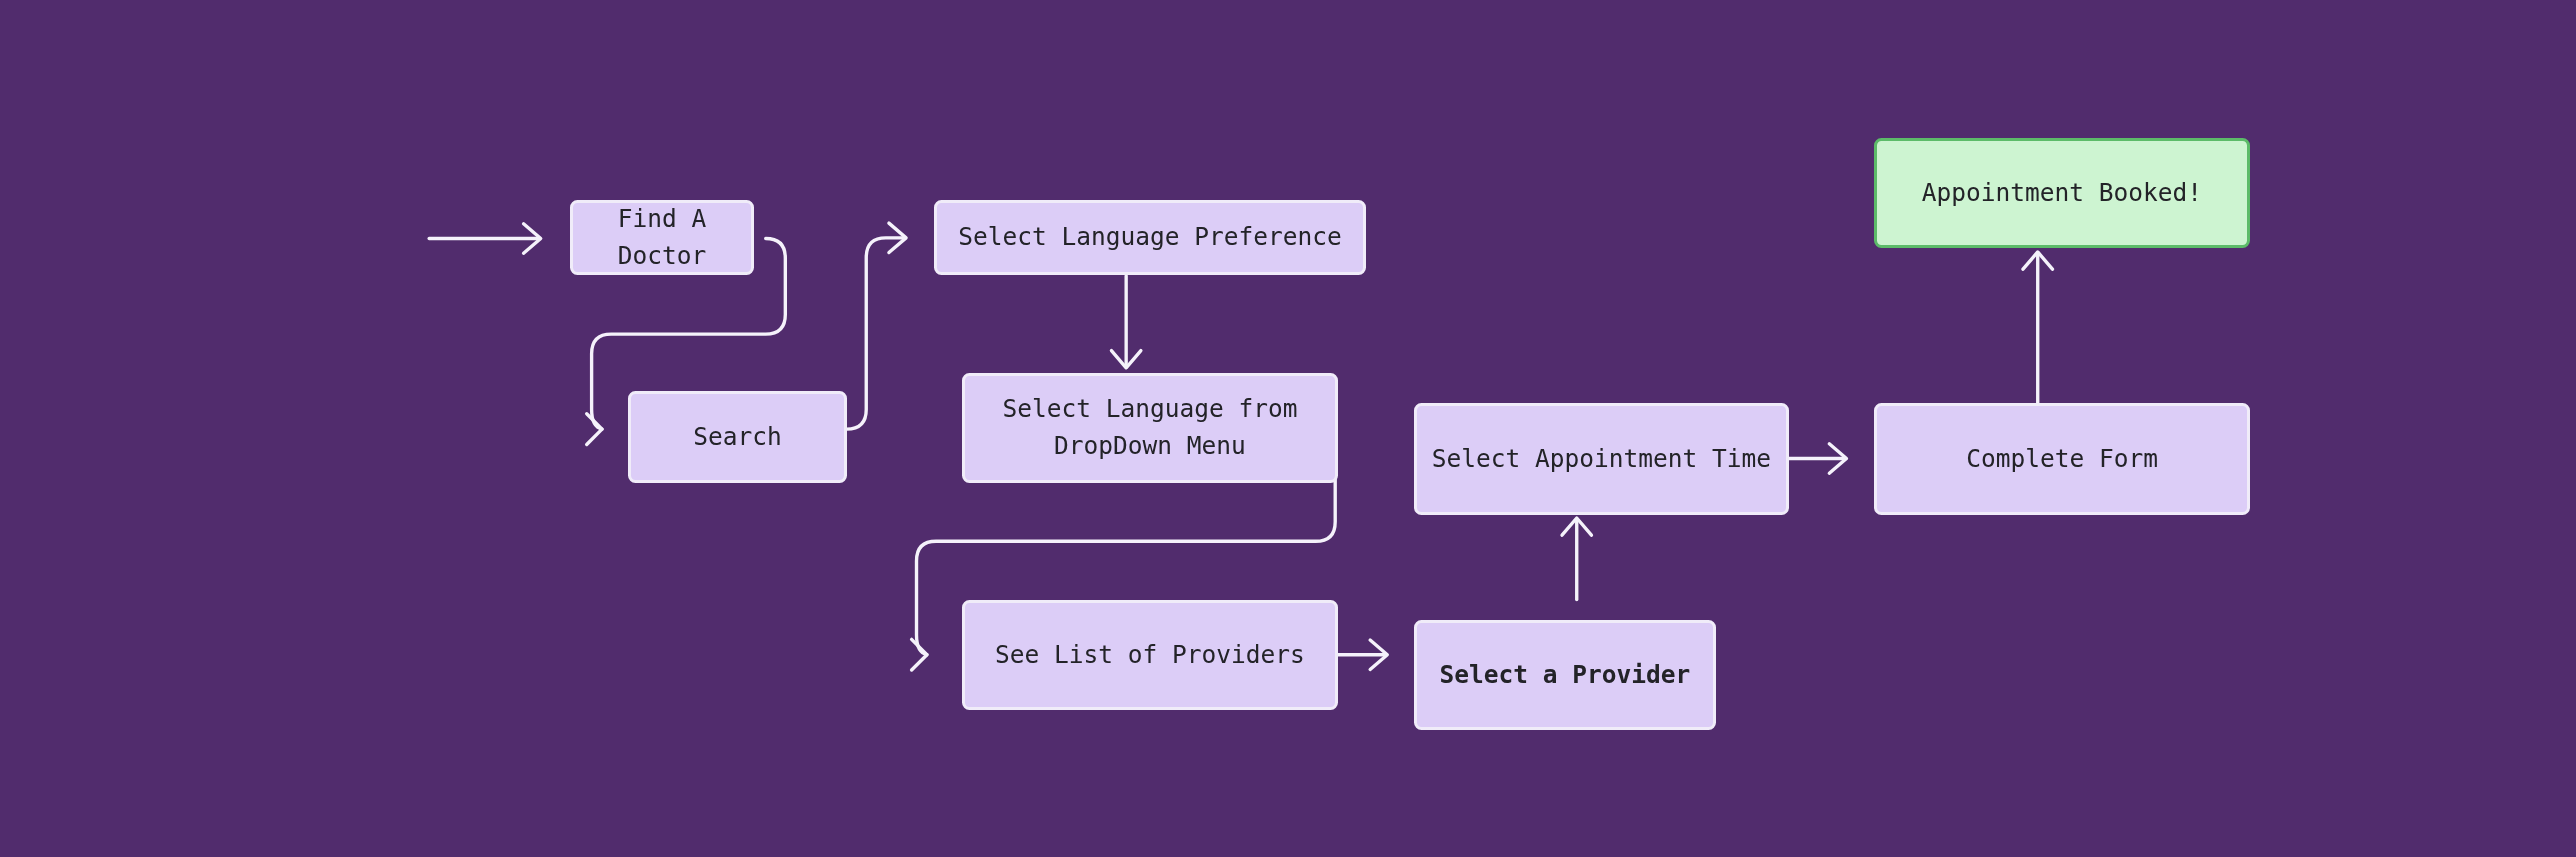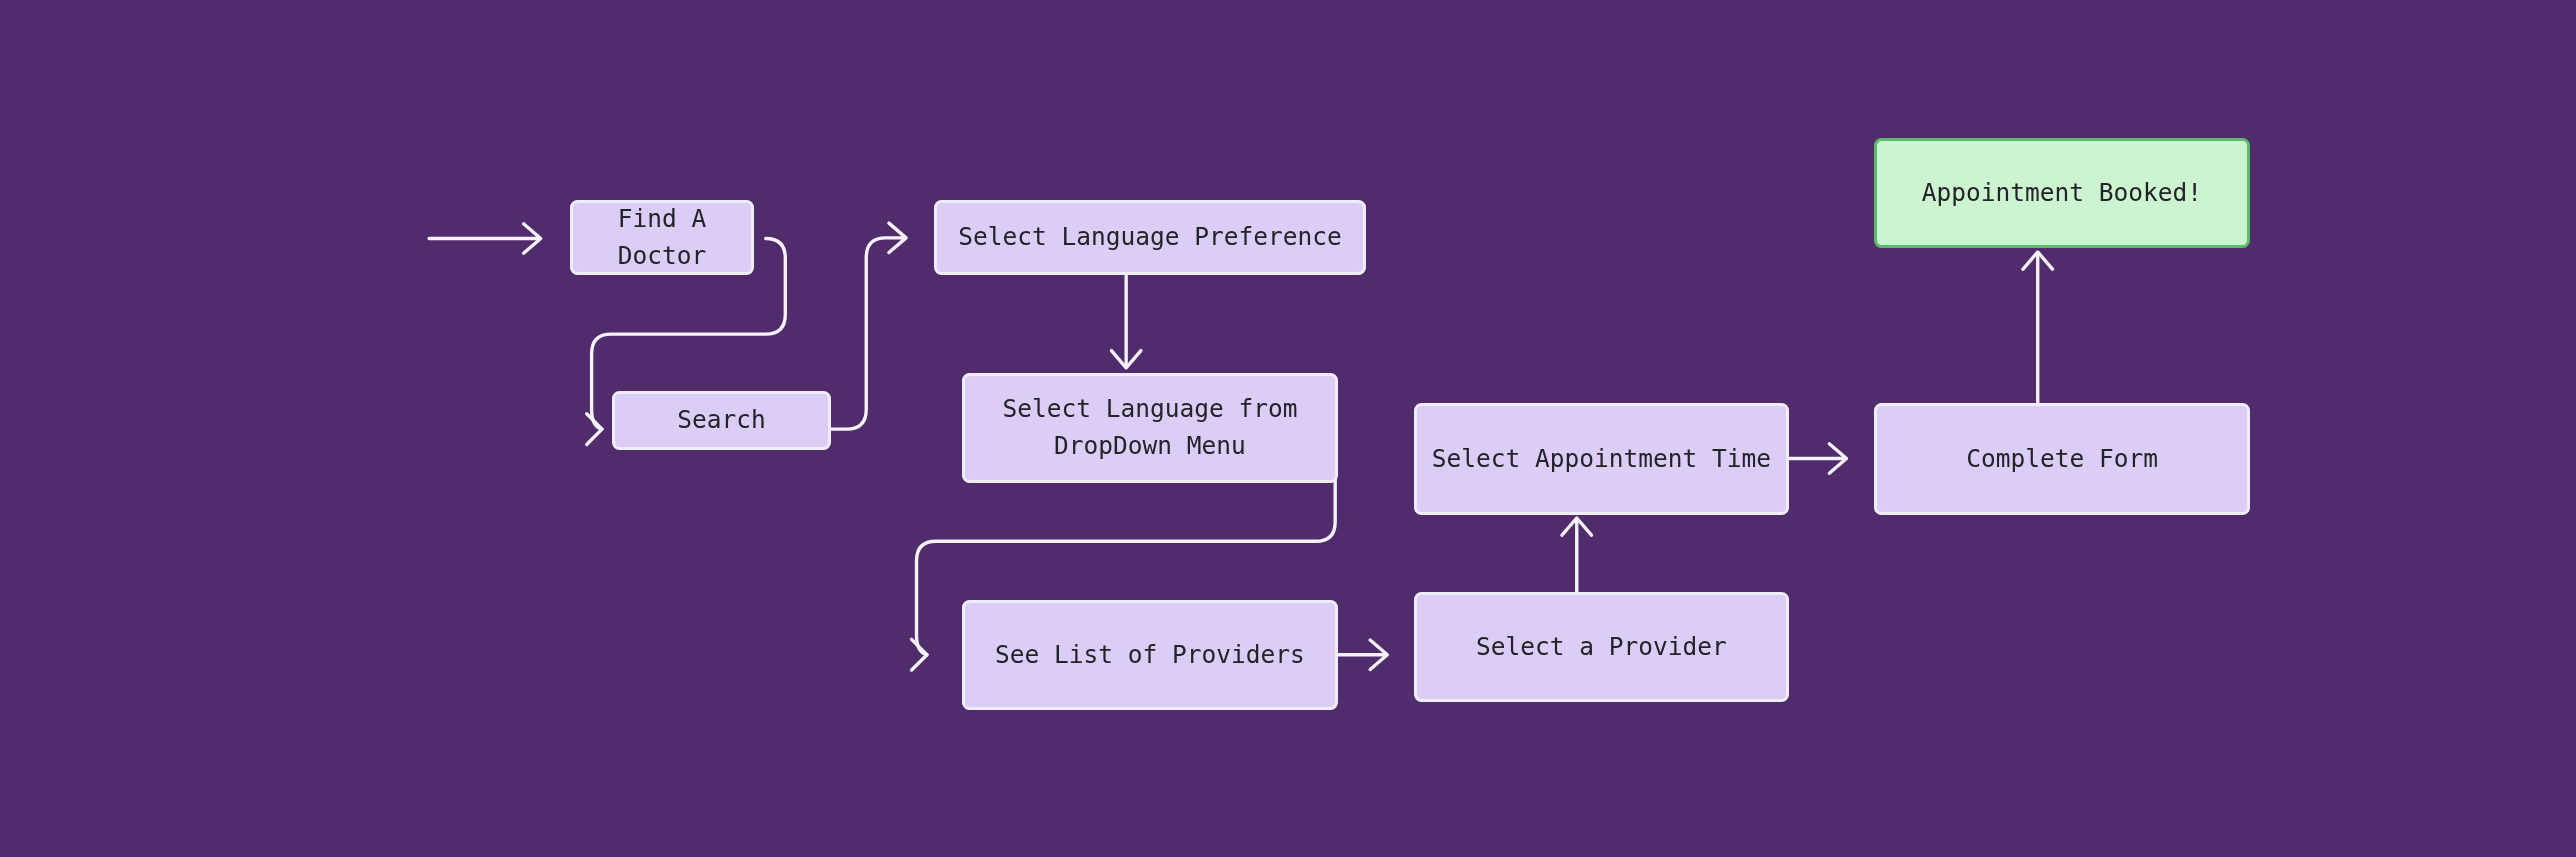--- a/index.html
+++ b/index.html
@@ -102,37 +102,37 @@
       <path d="M 3324 657 L 3324 415"></path>
       <path d="M 3300 439 L 3324 411 L 3348 439"></path>
     </g>
   </svg>
 
 
   <div class="node" style="left:546px; top:200px; width:184px; height:75px;">
     <span>Find A Doctor</span>
   </div>
 
-  <div class="node" style="left:588px; top:391px; width:219px; height:59px;">
+  <div class="node" style="left:604px; top:391px; width:219px; height:92px;">
     <span>Search</span>
   </div>
 
   <div class="node" style="left:910px; top:200px; width:432px; height:75px;">
     <span>Select Language Preference</span>
   </div>
 
   <div class="node" style="left:938px; top:373px; width:376px; height:110px;">
     <span>Select Language from DropDown Menu</span>
   </div>
 
   <div class="node" style="left:938px; top:600px; width:376px; height:110px;">
     <span>See List of Providers</span>
   </div>
 
-  <div class="node" style="left:1390px; top:592px; width:375px; height:110px;">
+  <div class="node" style="left:1390px; top:620px; width:302px; height:110px;font-weight:bold;">
     <span>Select a Provider</span>
   </div>
 
   <div class="node" style="left:1390px; top:403px; width:375px; height:112px;">
     <span>Select Appointment Time</span>
   </div>
 
   <div class="node" style="left:1850px; top:403px; width:376px; height:112px;padding-left:10px;">
     <span>Complete Form</span>
   </div>

